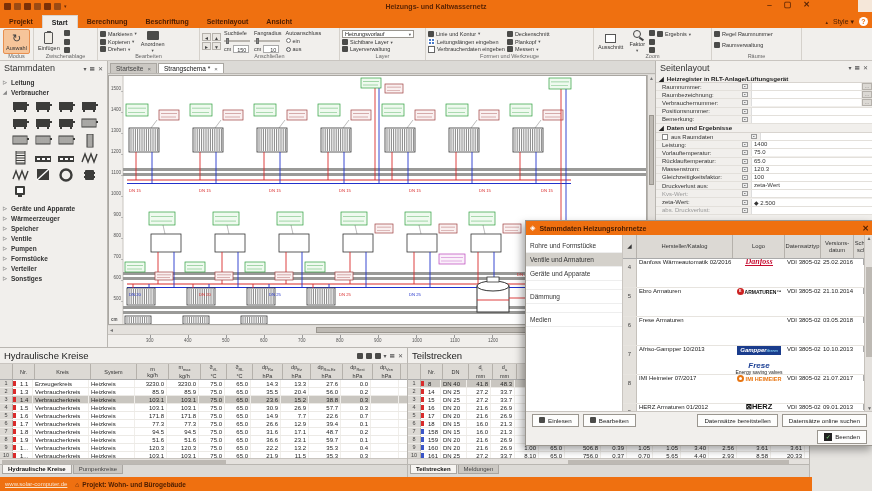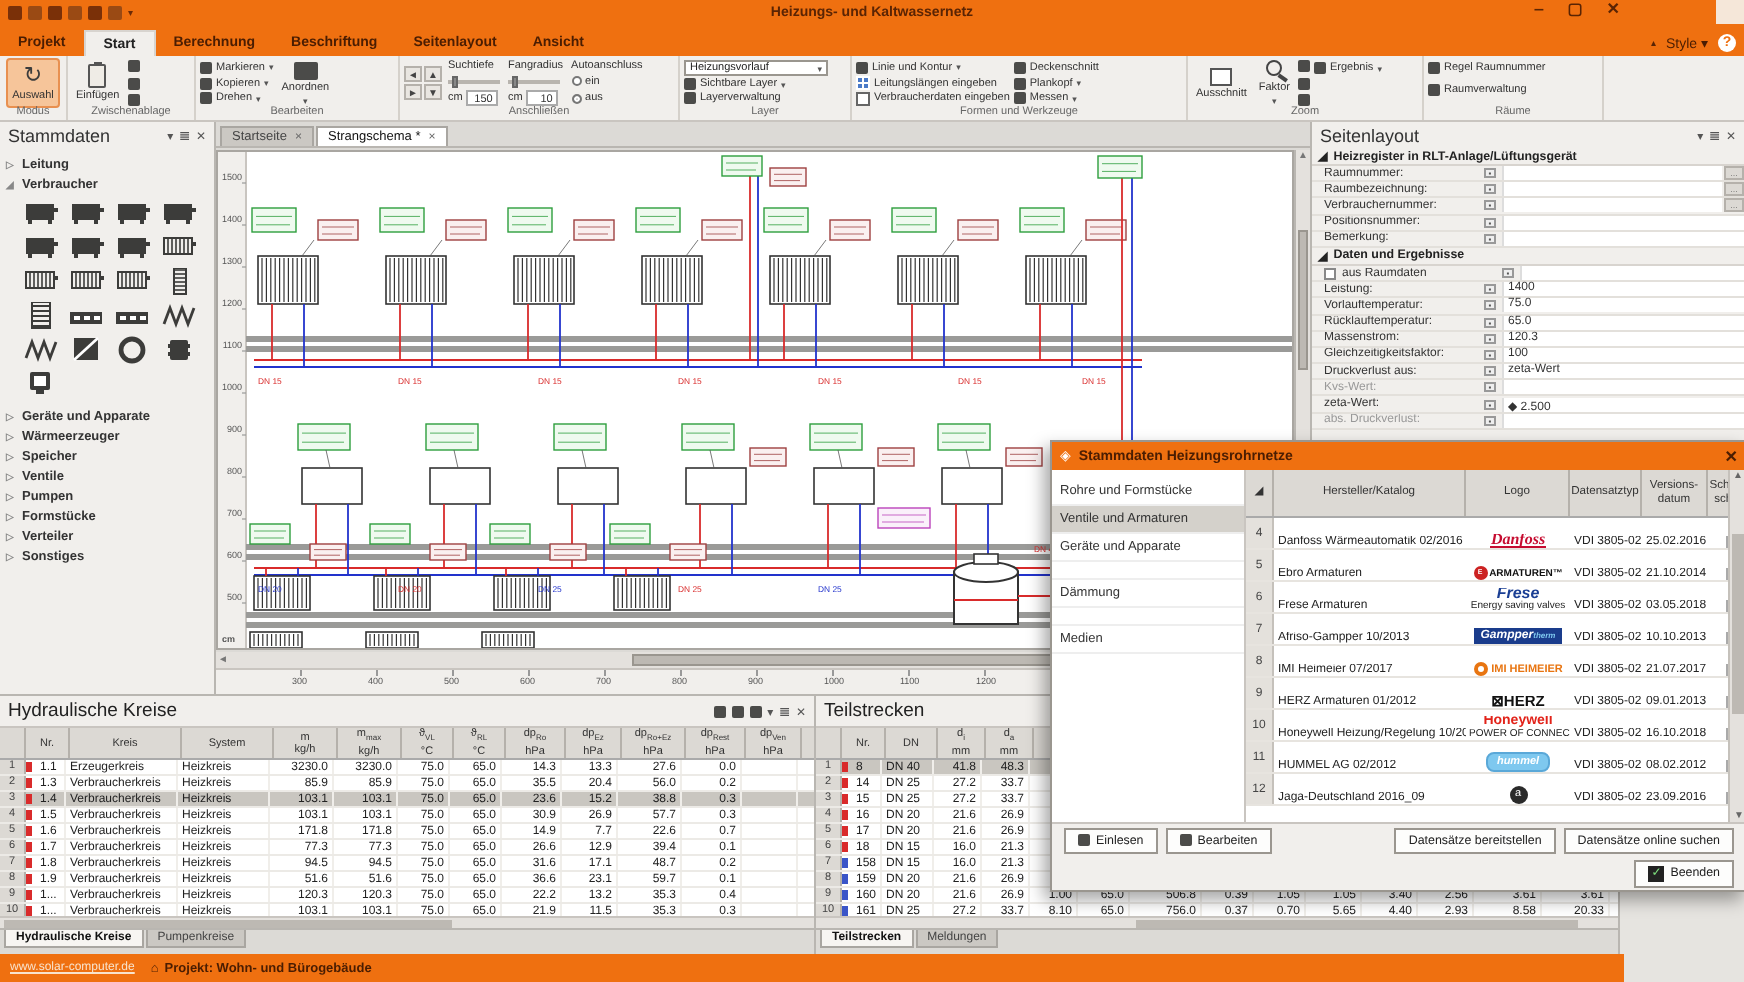--- a/index.html
+++ b/index.html
@@ -115,21 +115,21 @@
 .dlg-title .dia{color:#fff;font-size:7px}
 .dlg-title .x{color:#4a1d02;font-size:8px;font-weight:bold}
 .dlg-body{position:absolute;left:0;top:14px;right:0;bottom:34px;display:flex}
 .dlg-nav{width:97px;background:#fff;border-right:1px solid #c9c5c0;padding-top:4px}
 .dnav{font-size:6.5px;color:#333;padding:3px 4px;border-bottom:1px solid #eee}
 .dnav.sel{background:#d4d1cb}
 .dnav.gap{margin-top:8px;border-top:1px solid #eee}
 .dlg-table{flex:1;background:#fff;position:relative;overflow:hidden}
 .d-head{display:flex;background:#dcd9d4;border-bottom:1px solid #aaa;height:24px}
 .d-hcell{border-right:1px solid #b5b1ab;font-size:5.8px;color:#333;display:flex;align-items:center;justify-content:center;text-align:center;white-space:pre-line;line-height:7px;flex:none}
-.d-row{display:flex;height:16px;border-bottom:1px solid #e7e4df;align-items:flex-end}
+.d-row{display:flex;height:29px;border-bottom:1px solid #e7e4df;align-items:flex-start}
 .d-cell{font-size:6px;padding:0 2px;white-space:nowrap;overflow:hidden;flex:none}
 .d-rn{background:#e4e1dc;border-right:1px solid #c5c1bb;text-align:center;font-size:6px;color:#444;flex:none;height:100%;line-height:17px}
 .dchk{width:6px;height:6px;border:1px solid #aaa;background:#eee;color:#888;font-size:5px;line-height:5px;text-align:center;margin:0 auto}
 .dscroll{position:absolute;right:0;top:0;bottom:0;width:9px;background:#e4e1dd;border-left:1px solid #c5c1bb;font-size:5px;color:#666;text-align:center}
 .dsthumb{position:absolute;left:1px;top:32px;width:6px;height:90px;background:#bdb9b3}
 .dlg-btns{position:absolute;left:0;right:0;bottom:17px;height:17px;background:#f1efec;border-top:1px solid #c9c5c0;display:flex;align-items:center;padding:0 6px;gap:4px}
 .dbtn{background:#fdfdfc;border:1px solid #9a968f;font-size:6.2px;padding:2px 6px;display:flex;align-items:center;gap:3px;color:#222}
 .dlg-foot{position:absolute;left:0;right:0;bottom:0;height:17px;display:flex;align-items:center;justify-content:flex-end;padding:0 6px}
 .spacer{flex:1}
 

